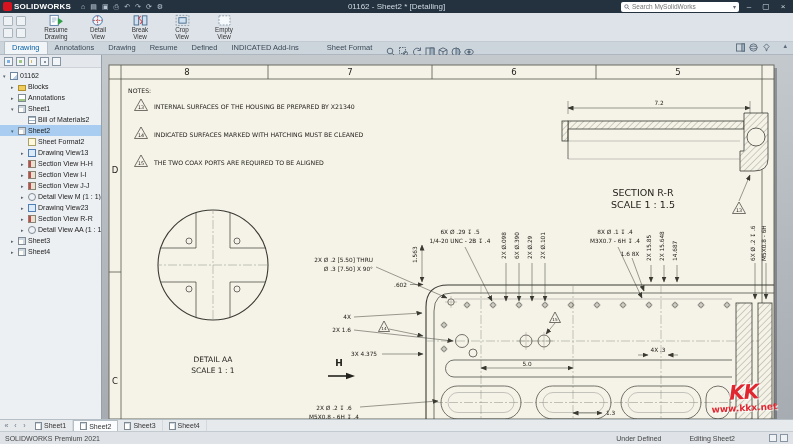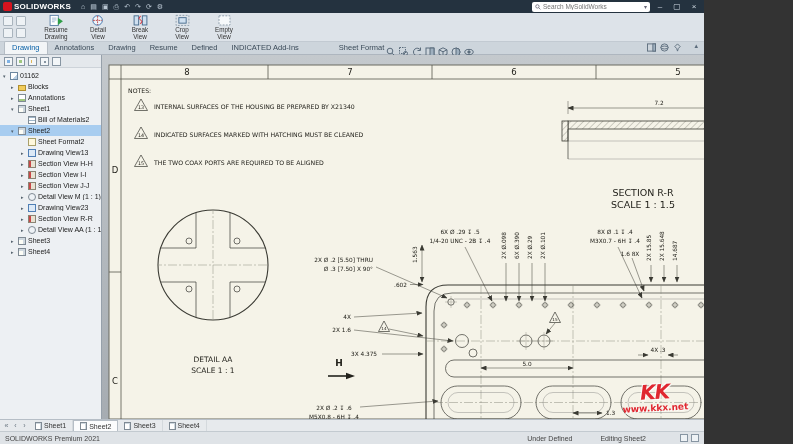--- a/index.html
+++ b/index.html
@@ -1,18 +1,18 @@
 <!DOCTYPE html>
 <html><head>
 <meta charset="utf-8">
 <style>
   *{margin:0;padding:0;box-sizing:border-box;user-select:none}
   html,body{width:793px;height:444px;overflow:hidden;background:#333;
     font-family:"Liberation Sans","DejaVu Sans",sans-serif}
-  #app{position:relative;width:704px;height:444px;display:flex;flex-direction:column;background:#14b8a6}
+  #app{position:relative;width:793px;height:444px;display:flex;flex-direction:column;background:#14b8a6}
 
   
   .titlebar{height:13px;background:#24323f;display:flex;align-items:center;padding:0 3px;color:#dfe7ee;flex:0 0 auto;position:relative}
   .logo-mark{width:9px;height:9px;background:#d6131e;border-radius:2px;margin-right:2px;flex:0 0 auto}
   .logo-text{font-size:8px;font-weight:bold;color:#fff;letter-spacing:.2px}
   .qa{display:flex;gap:5px;margin-left:10px}
   .qa span{font-size:7px;line-height:13px;color:#b9c6d2}
   .tb-title{position:absolute;left:0;right:0;text-align:center;font-size:8px;color:#cfd9e2;pointer-events:none}
   .tb-right{margin-left:auto;display:flex;align-items:center;gap:3px;z-index:1}
   .searchbox{display:flex;align-items:center;background:#fff;border-radius:2px;height:10px;width:118px;padding:0 3px;gap:2px}
@@ -26,21 +26,21 @@
   .rb-left{display:grid;grid-template-columns:11px 11px;gap:2px;margin-right:8px}
   .rb-left span{width:10px;height:10px;background:#eef2f5;border:1px solid #a9b4bd;border-radius:1px}
   .rbtn{display:flex;flex-direction:column;align-items:center;justify-content:center;min-width:42px;height:27px;border:0;background:transparent;font-size:6.3px;color:#333;font-family:inherit;padding:0 3px}
   .rbtn svg{width:15px;height:13px;margin-bottom:1px}
   .rl{line-height:6.6px;white-space:nowrap}
 
   
   .tabrow{height:13px;background:#cdd5dc;display:flex;align-items:flex-end;position:relative;flex:0 0 auto;border-bottom:1px solid #aeb6bf;padding-left:4px}
   .ctab{font-size:7.5px;color:#3a4a58;padding:1px 7px 2px;cursor:pointer;white-space:nowrap}
   .ctab.active{background:#f2f5f7;color:#0a62a8;border:1px solid #b5bdc5;border-bottom:0;border-radius:2px 2px 0 0}
-  .ctab.sf{margin-left:26px}
+  .ctab.sf{margin-left:14px}
   .hud{position:absolute;left:386px;top:1px;display:flex;gap:3px;align-items:center}
   .hudi svg{width:10px;height:10px;stroke:#5b6c7c;fill:none;stroke-width:1}
   .right-tools{position:absolute;right:22px;top:1px;display:flex;gap:4px;align-items:center}
   .right-tools svg{width:9px;height:9px;stroke:#5b6c7c;fill:none;stroke-width:1}
   .collapse{position:absolute;right:6px;top:0;font-size:7px;color:#5b6c7c}
 
   
   .content{flex:1;display:flex;min-height:0;position:relative}
   .treepanel{width:102px;background:#edf0f3;border-right:1px solid #96a0aa;display:flex;flex-direction:column;flex:0 0 auto}
   .tp-tabs{height:13px;display:flex;align-items:center;gap:3px;padding:0 4px;border-bottom:1px solid #cdd3d9;background:#e4e8ec}
@@ -110,20 +110,21 @@
     <div class="qa">
       <span>⌂</span>
       <span>▤</span>
       <span>▣</span>
       <span>⎙</span>
       <span>↶</span>
       <span>↷</span>
       <span>⟳</span>
       <span>⚙</span>
     </div>
+    <div class="tb-title">01162 - Sheet2 * [Detailing]</div>
     <div class="tb-right">
       <div class="searchbox">
         <svg viewBox="0 0 10 10">
             <circle cx="4" cy="4" r="2.8"></circle>
             <line x1="6.2" y1="6.2" x2="9" y2="9"></line>
           </svg>
         <input type="text" readonly="" placeholder="Search MySolidWorks" style="">
         <span class="s-dd">▾</span>
       </div>
       <span class="winbtn">–</span>

